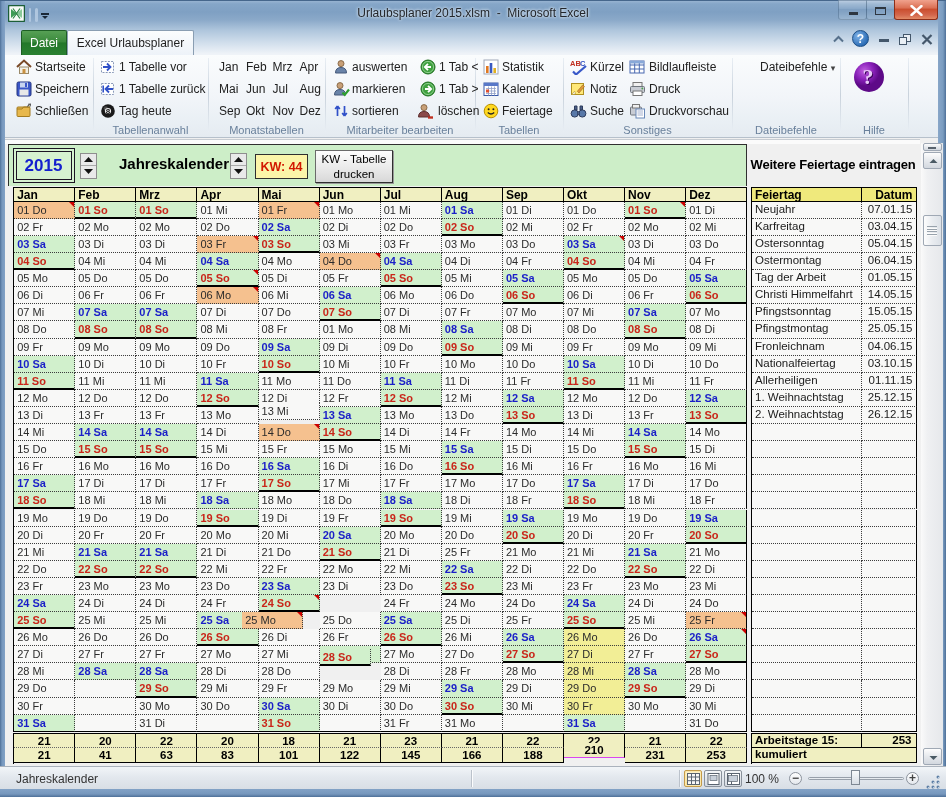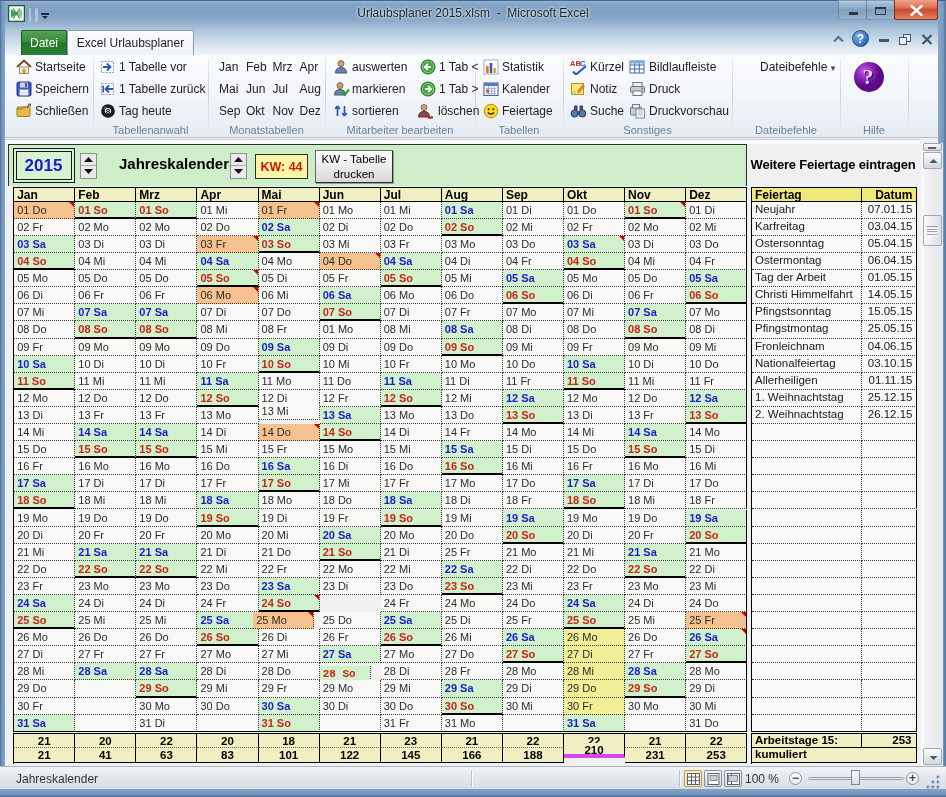--- a/index.html
+++ b/index.html
@@ -472,21 +472,21 @@
       <div class="c" style="left:244.36px;top:253.53px;width:61.09px;height:17.09px;">15 Fr</div>
       <div class="c g sa" style="left:244.36px;top:270.62px;width:61.09px;height:17.09px;">16 Sa</div>
       <div class="c g so sb" style="left:244.36px;top:287.72px;width:61.09px;height:17.09px;">17 So</div>
       <div class="c" style="left:244.36px;top:304.81px;width:61.09px;height:17.09px;">18 Mo</div>
       <div class="c" style="left:244.36px;top:321.91px;width:61.09px;height:17.09px;">19 Di</div>
       <div class="c" style="left:244.36px;top:339.00px;width:61.09px;height:17.09px;">20 Mi</div>
       <div class="c" style="left:244.36px;top:356.10px;width:61.09px;height:17.09px;">21 Do</div>
       <div class="c" style="left:244.36px;top:373.19px;width:61.09px;height:17.09px;">22 Fr</div>
       <div class="c g sa" style="left:244.36px;top:390.29px;width:61.09px;height:17.09px;">23 Sa</div>
       <div class="c g so sb" style="left:244.36px;top:407.38px;width:61.09px;height:17.09px;">24 So<i class="tri"></i></div>
-      <div class="c o" style="left:239px;top:424.48px;width:61.09px;height:17.09px;">25 Mo<i class="tri"></i></div>
+      <div class="c o" style="left:228px;top:424.48px;width:61.09px;height:17.09px;">25 Mo<i class="tri"></i></div>
       <div class="c" style="left:244.36px;top:441.57px;width:61.09px;height:17.09px;">26 Di</div>
       <div class="c" style="left:244.36px;top:458.67px;width:61.09px;height:17.09px;">27 Mi</div>
       <div class="c" style="left:244.36px;top:475.76px;width:61.09px;height:17.09px;">28 Do</div>
       <div class="c" style="left:244.36px;top:492.86px;width:61.09px;height:17.09px;">29 Fr</div>
       <div class="c g sa" style="left:244.36px;top:509.95px;width:61.09px;height:17.09px;">30 Sa</div>
       <div class="c g so" style="left:244.36px;top:527.05px;width:61.09px;height:17.09px;border-bottom:1px solid #000;">31 So</div>
       <div class="c" style="left:305.45px;top:14.20px;width:61.09px;height:17.09px;">01 Mo</div>
       <div class="c" style="left:305.45px;top:31.29px;width:61.09px;height:17.09px;">02 Di</div>
       <div class="c" style="left:305.45px;top:48.39px;width:61.09px;height:17.09px;">03 Mi</div>
       <div class="c o" style="left:305.45px;top:65.48px;width:61.09px;height:17.09px;">04 Do<i class="tri"></i></div>
@@ -506,21 +506,21 @@
       <div class="c" style="left:305.45px;top:304.81px;width:61.09px;height:17.09px;">18 Do</div>
       <div class="c" style="left:305.45px;top:321.91px;width:61.09px;height:17.09px;">19 Fr</div>
       <div class="c g sa" style="left:305.45px;top:339.00px;width:61.09px;height:17.09px;">20 Sa</div>
       <div class="c g so sb" style="left:305.45px;top:356.10px;width:61.09px;height:17.09px;">21 So</div>
       <div class="c" style="left:305.45px;top:373.19px;width:61.09px;height:17.09px;">22 Mo</div>
       <div class="c" style="left:305.45px;top:390.29px;width:61.09px;height:17.09px;">23 Di</div>
       <div class="c" style="left:305.45px;top:428px;width:61.09px;height:17.09px;">24 Mi</div>
       <div class="c" style="left:305.45px;top:424.48px;width:61.09px;height:17.09px;">25 Do</div>
       <div class="c" style="left:305.45px;top:441.57px;width:61.09px;height:17.09px;">26 Fr</div>
       <div class="c g sa" style="left:305.45px;top:458.67px;width:61.09px;height:17.09px;">27 Sa</div>
-      <div class="c g so sb" style="left:305.45px;top:478px;width:51px;height:17.09px;font-family:Liberation Mono, monospace;">28 So</div>
+      <div class="c g so sb" style="left:305.45px;top:461px;width:51px;height:17.09px;">28 So</div>
       <div class="c" style="left:305.45px;top:492.86px;width:61.09px;height:17.09px;">29 Mo</div>
       <div class="c" style="left:305.45px;top:509.95px;width:61.09px;height:17.09px;">30 Di</div>
       <div class="c" style="left:305.45px;top:527.05px;width:61.09px;height:17.09px;border-bottom:1px solid #000;"></div>
       <div class="c" style="left:366.54px;top:14.20px;width:61.09px;height:17.09px;">01 Mi</div>
       <div class="c" style="left:366.54px;top:31.29px;width:61.09px;height:17.09px;">02 Do</div>
       <div class="c" style="left:366.54px;top:48.39px;width:61.09px;height:17.09px;">03 Fr</div>
       <div class="c g sa" style="left:366.54px;top:65.48px;width:61.09px;height:17.09px;">04 Sa</div>
       <div class="c g so sb" style="left:366.54px;top:82.58px;width:61.09px;height:17.09px;">05 So</div>
       <div class="c" style="left:366.54px;top:99.67px;width:61.09px;height:17.09px;">06 Mo</div>
       <div class="c" style="left:366.54px;top:116.77px;width:61.09px;height:17.09px;">07 Di</div>
@@ -717,21 +717,21 @@
       <div class="sc" style="left:244.36px;top:14.90px;width:61.09px;height:15.10px;border-bottom:1px solid #000">101</div>
       <div class="sc" style="left:305.45px;top:0;width:61.09px;height:14.90px;border-bottom:1px dotted #666">21</div>
       <div class="sc" style="left:305.45px;top:14.90px;width:61.09px;height:15.10px;border-bottom:1px solid #000">122</div>
       <div class="sc" style="left:366.54px;top:0;width:61.09px;height:14.90px;border-bottom:1px dotted #666">23</div>
       <div class="sc" style="left:366.54px;top:14.90px;width:61.09px;height:15.10px;border-bottom:1px solid #000">145</div>
       <div class="sc" style="left:427.63px;top:0;width:61.09px;height:14.90px;border-bottom:1px dotted #666">21</div>
       <div class="sc" style="left:427.63px;top:14.90px;width:61.09px;height:15.10px;border-bottom:1px solid #000">166</div>
       <div class="sc" style="left:488.72px;top:0;width:61.09px;height:14.90px;border-bottom:1px dotted #666">22</div>
       <div class="sc" style="left:488.72px;top:14.90px;width:61.09px;height:15.10px;border-bottom:1px solid #000">188</div>
       <div class="sc" style="left:549.81px;top:0;width:61.09px;height:14.90px;border-bottom:1px dotted #666">22</div>
-      <div class="sc" style="left:549.81px;top:9px;width:61.09px;height:15.10px;border-bottom:4px solid #d946ef">210</div>
+      <div class="sc" style="left:549.81px;top:9px;width:61.09px;height:15.10px;border-bottom:1px solid #d946ef">210</div>
       <div class="sc" style="left:610.90px;top:0;width:61.09px;height:14.90px;border-bottom:1px dotted #666">21</div>
       <div class="sc" style="left:610.90px;top:14.90px;width:61.09px;height:15.10px;border-bottom:1px solid #000">231</div>
       <div class="sc" style="left:671.99px;top:0;width:61.09px;height:14.90px;border-bottom:1px dotted #666">22</div>
       <div class="sc" style="left:671.99px;top:14.90px;width:61.09px;height:15.10px;border-bottom:1px solid #000">253</div>
     </div>
     <div id="hptitle" style="left:742px;top:17px;width:172px;text-align:center;letter-spacing:-0.2px">Weitere Feiertage eintragen</div>
     <div id="hptab" style="left:746.0px;top:46.599999999999994px;width:165.50px;height:545.14px">
       <div class="hh" style="left:0;top:0;width:109.5px;height:14.2px;padding-left:3px">Feiertag</div>
       <div class="hh" style="left:109.5px;top:0;width:55.0px;height:14.2px;text-align:right;padding-right:3px">Datum</div>
       <div class="hc" style="left:0;top:14.20px;width:109.5px;height:17.09px;padding-left:3px;">Neujahr</div>

